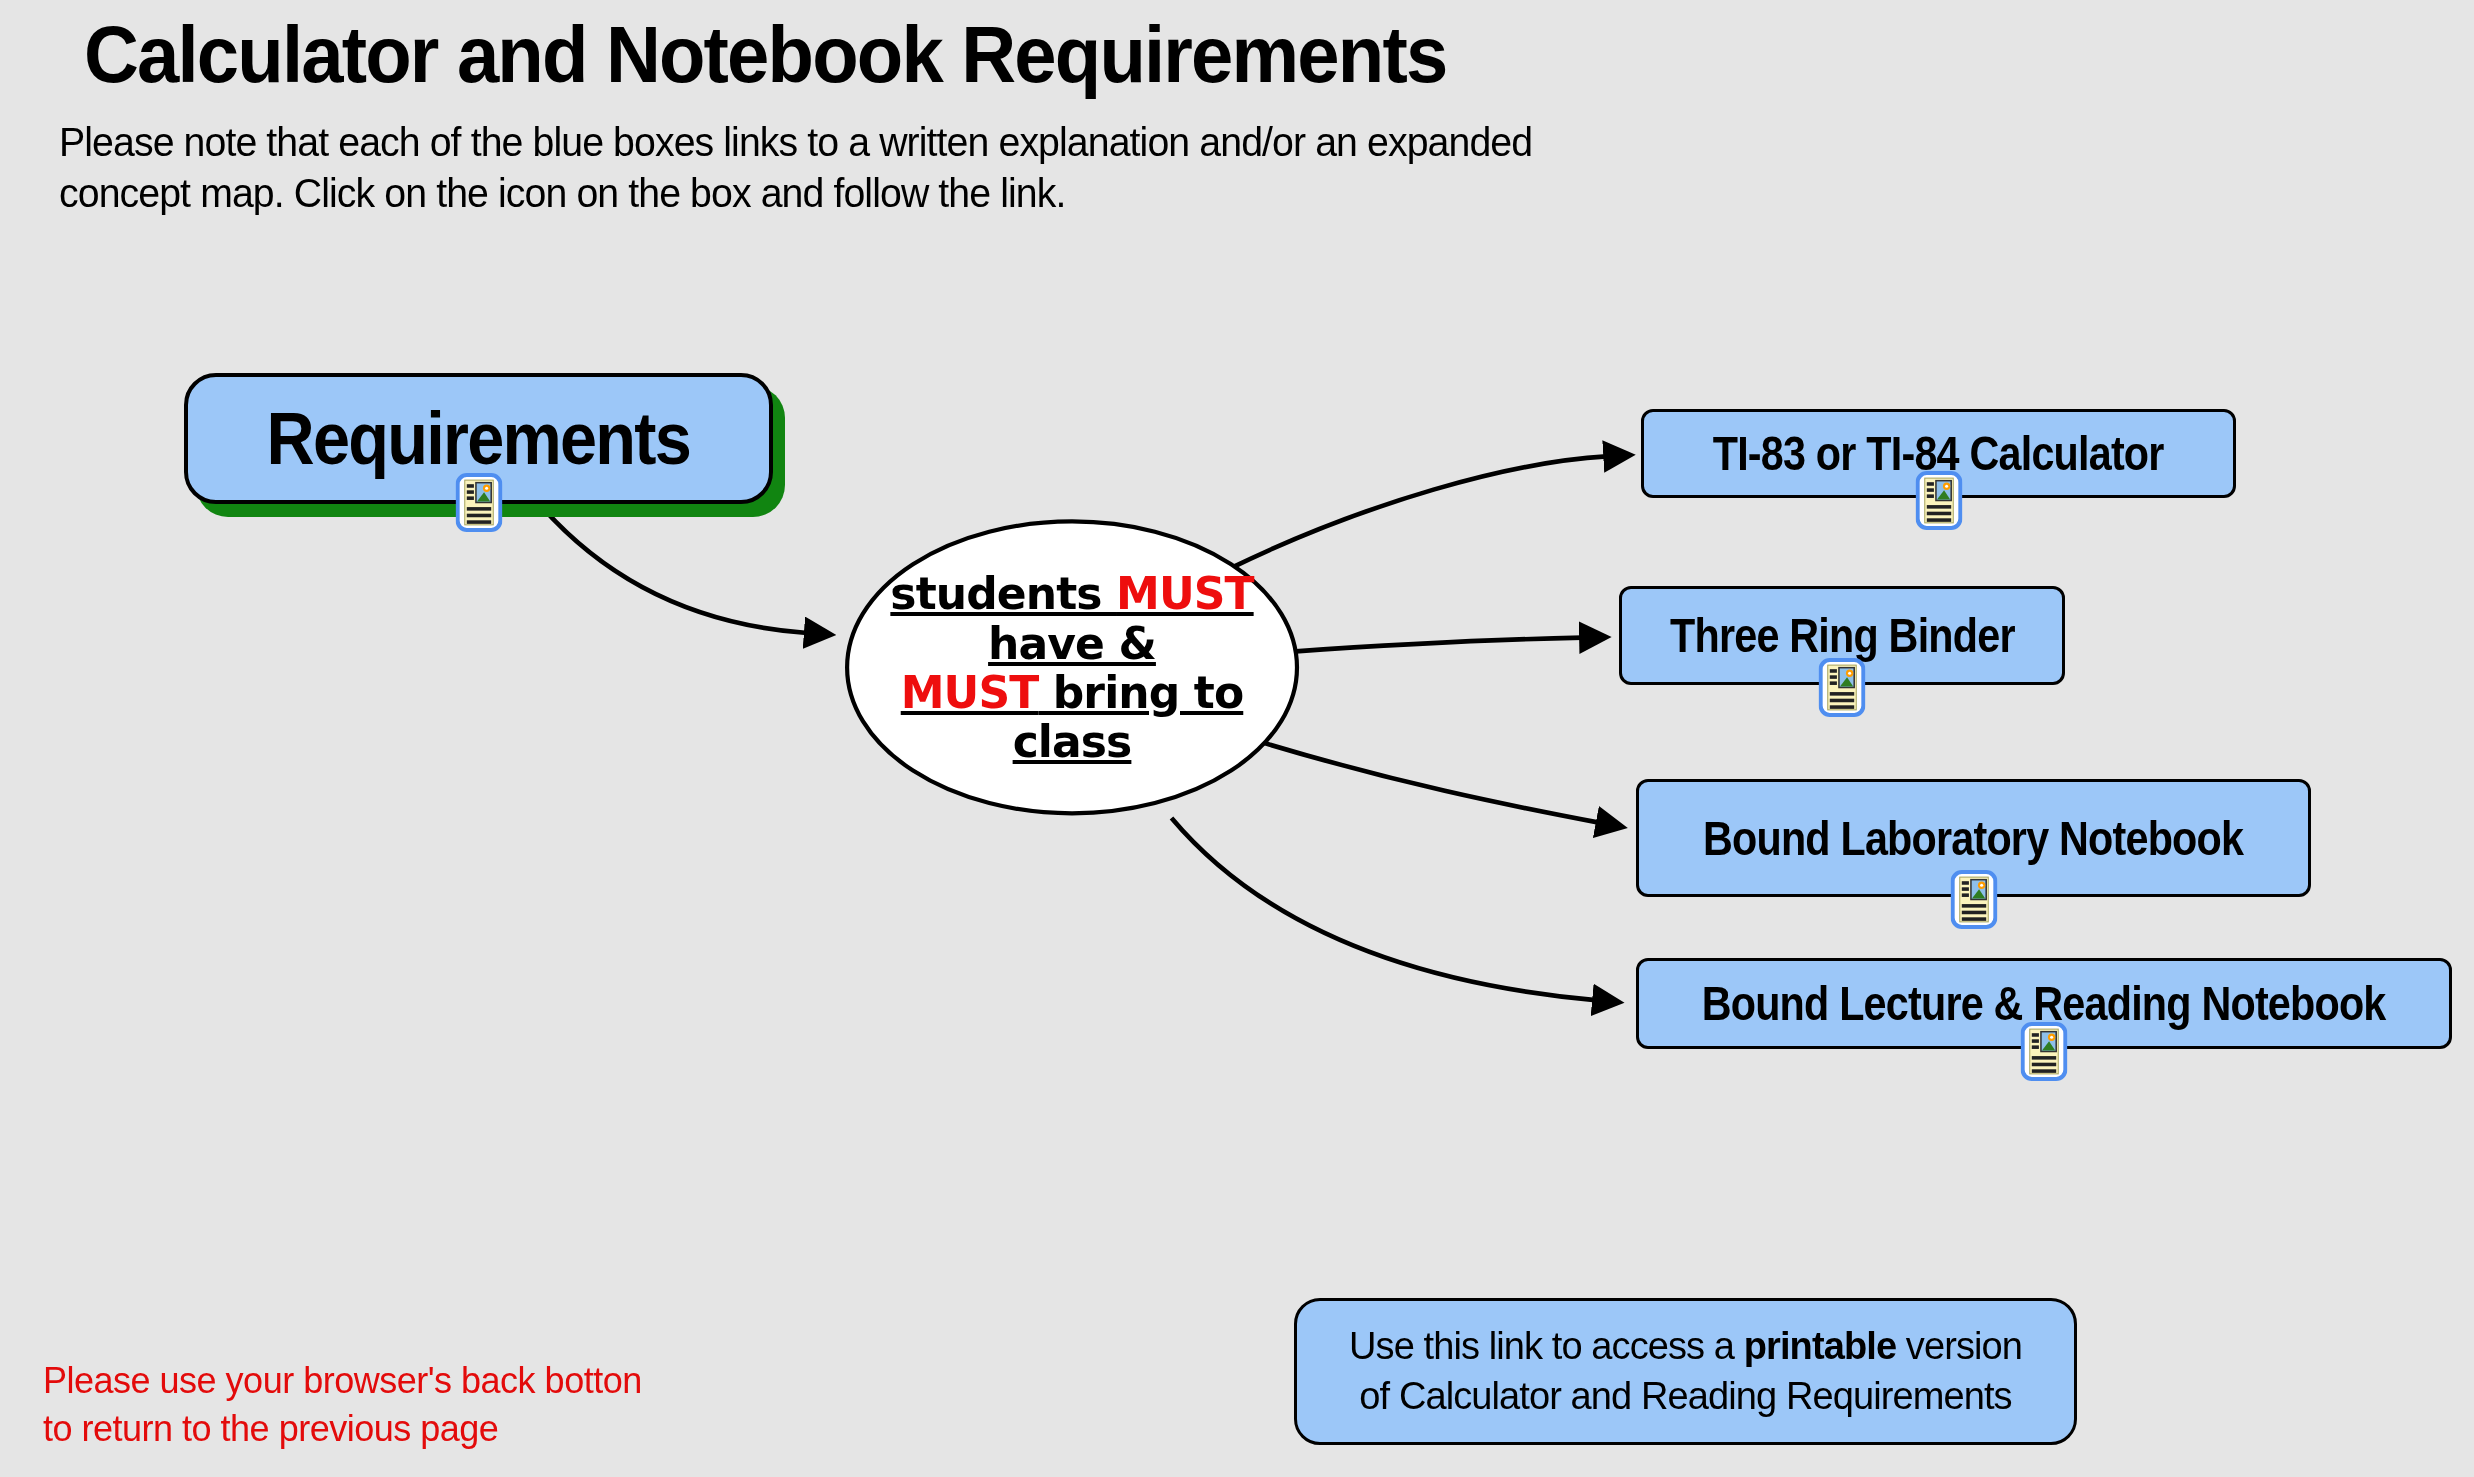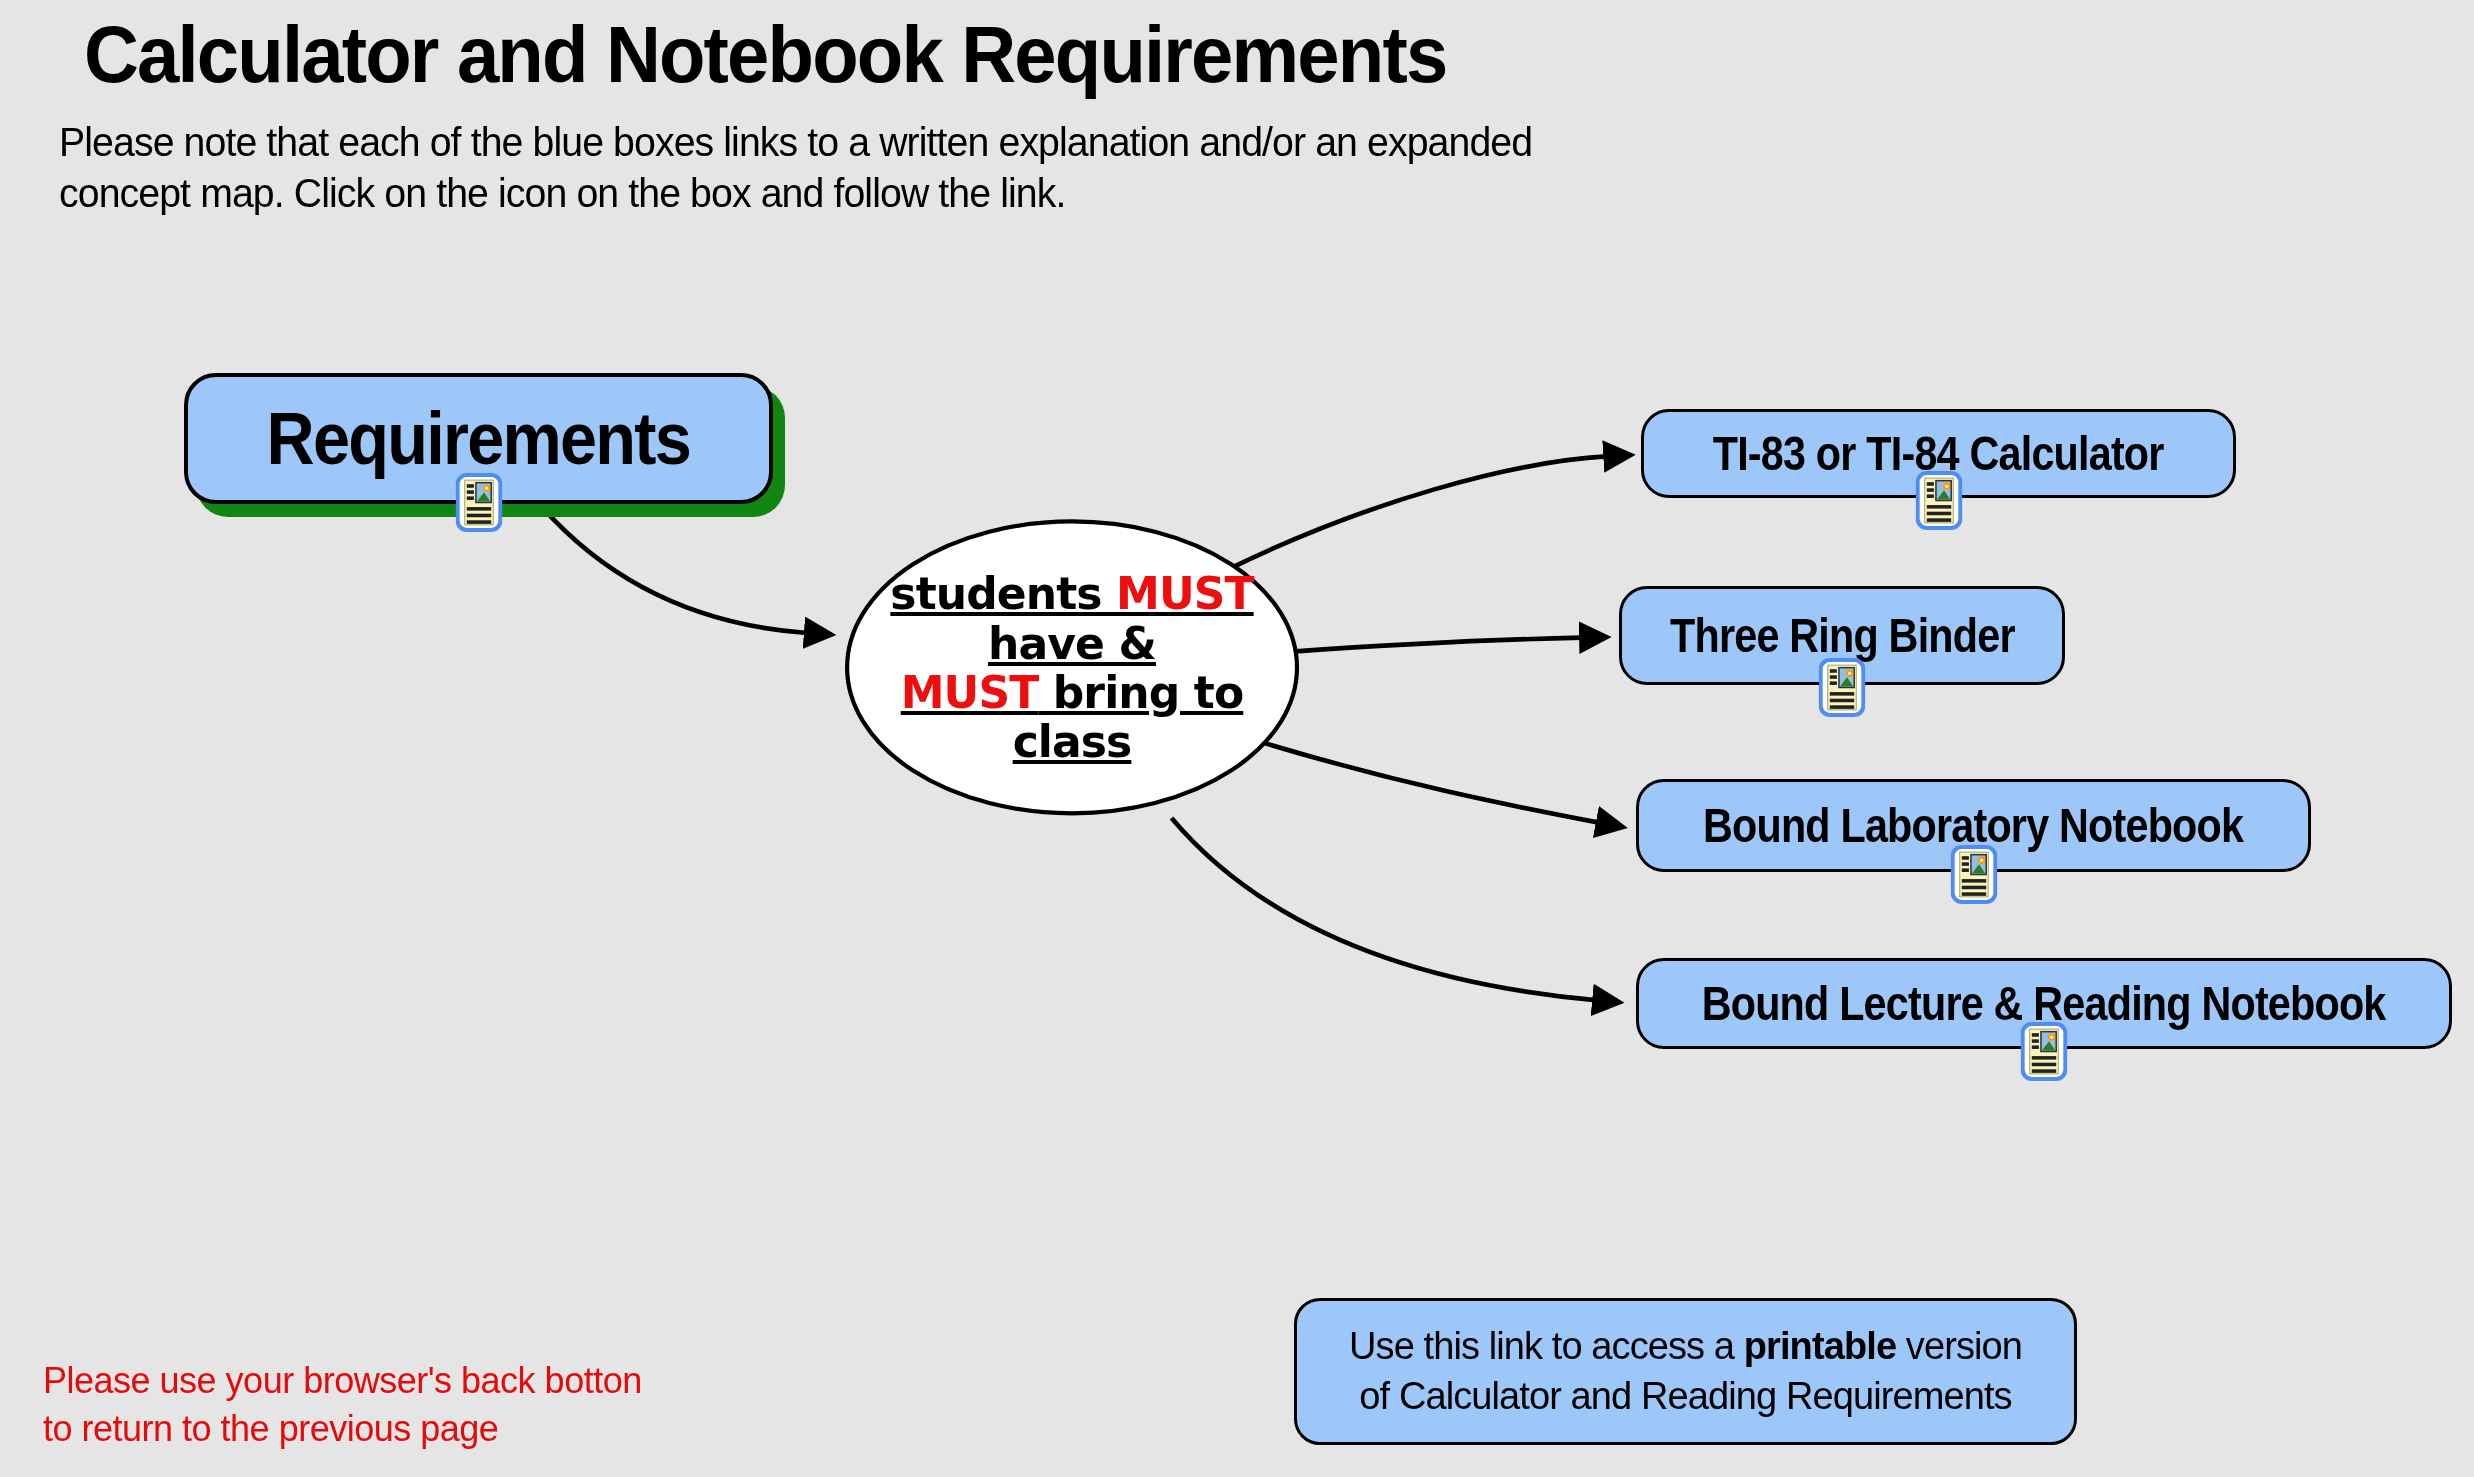--- a/index.html
+++ b/index.html
@@ -20,21 +20,21 @@
   .intro{
     position:absolute;left:59px;top:117px;
     font-size:40px;color:#000;line-height:1.27;letter-spacing:-0.9px;white-space:nowrap;
     transform:scaleX(0.98);transform-origin:left top;
   }
   
   svg.layer{position:absolute;left:0;top:0;width:2475px;height:1477px;}
   
   .node{
     position:absolute;display:flex;align-items:center;justify-content:center;
-    background:#9cc7f8;border:3.7px solid #000;border-radius:28px;box-sizing:border-box;
+    background:#9cc7f8;border:3.7px solid #000;border-radius:12px;box-sizing:border-box;
     cursor:pointer;
   }
   .node.root{border-width:4.6px;border-radius:32px;box-shadow:12px 13px 0 #118511;}
   .node-label{
     font-weight:bold;color:#000;letter-spacing:-0.9px;white-space:nowrap;
     transform:scaleX(0.86);transform-origin:center;font-size:48px;
   }
   .root .node-label{font-size:74px;letter-spacing:-1.9px;transform:scaleX(0.9);}
   .doc-icon{
     position:absolute;left:50%;bottom:-35px;transform:translateX(-50%);
@@ -137,21 +137,21 @@
 
   <div class="node" style="left:1619px;top:586px;width:446px;height:99px;">
     <span class="node-label">Three Ring Binder</span>
     <span class="doc-icon">
       <svg viewBox="0 0 46 58">
           <use href="#doc-icon-sym"></use>
         </svg>
     </span>
   </div>
 
-  <div class="node" style="left:1636px;top:779px;width:675px;height:93px;">
+  <div class="node" style="left:1636px;top:779px;width:675px;height:118px;">
     <span class="node-label">Bound Laboratory Notebook</span>
     <span class="doc-icon">
       <svg viewBox="0 0 46 58">
           <use href="#doc-icon-sym"></use>
         </svg>
     </span>
   </div>
 
   <div class="node" style="left:1636px;top:958px;width:816px;height:91px;">
     <span class="node-label">Bound Lecture &amp; Reading Notebook</span>

